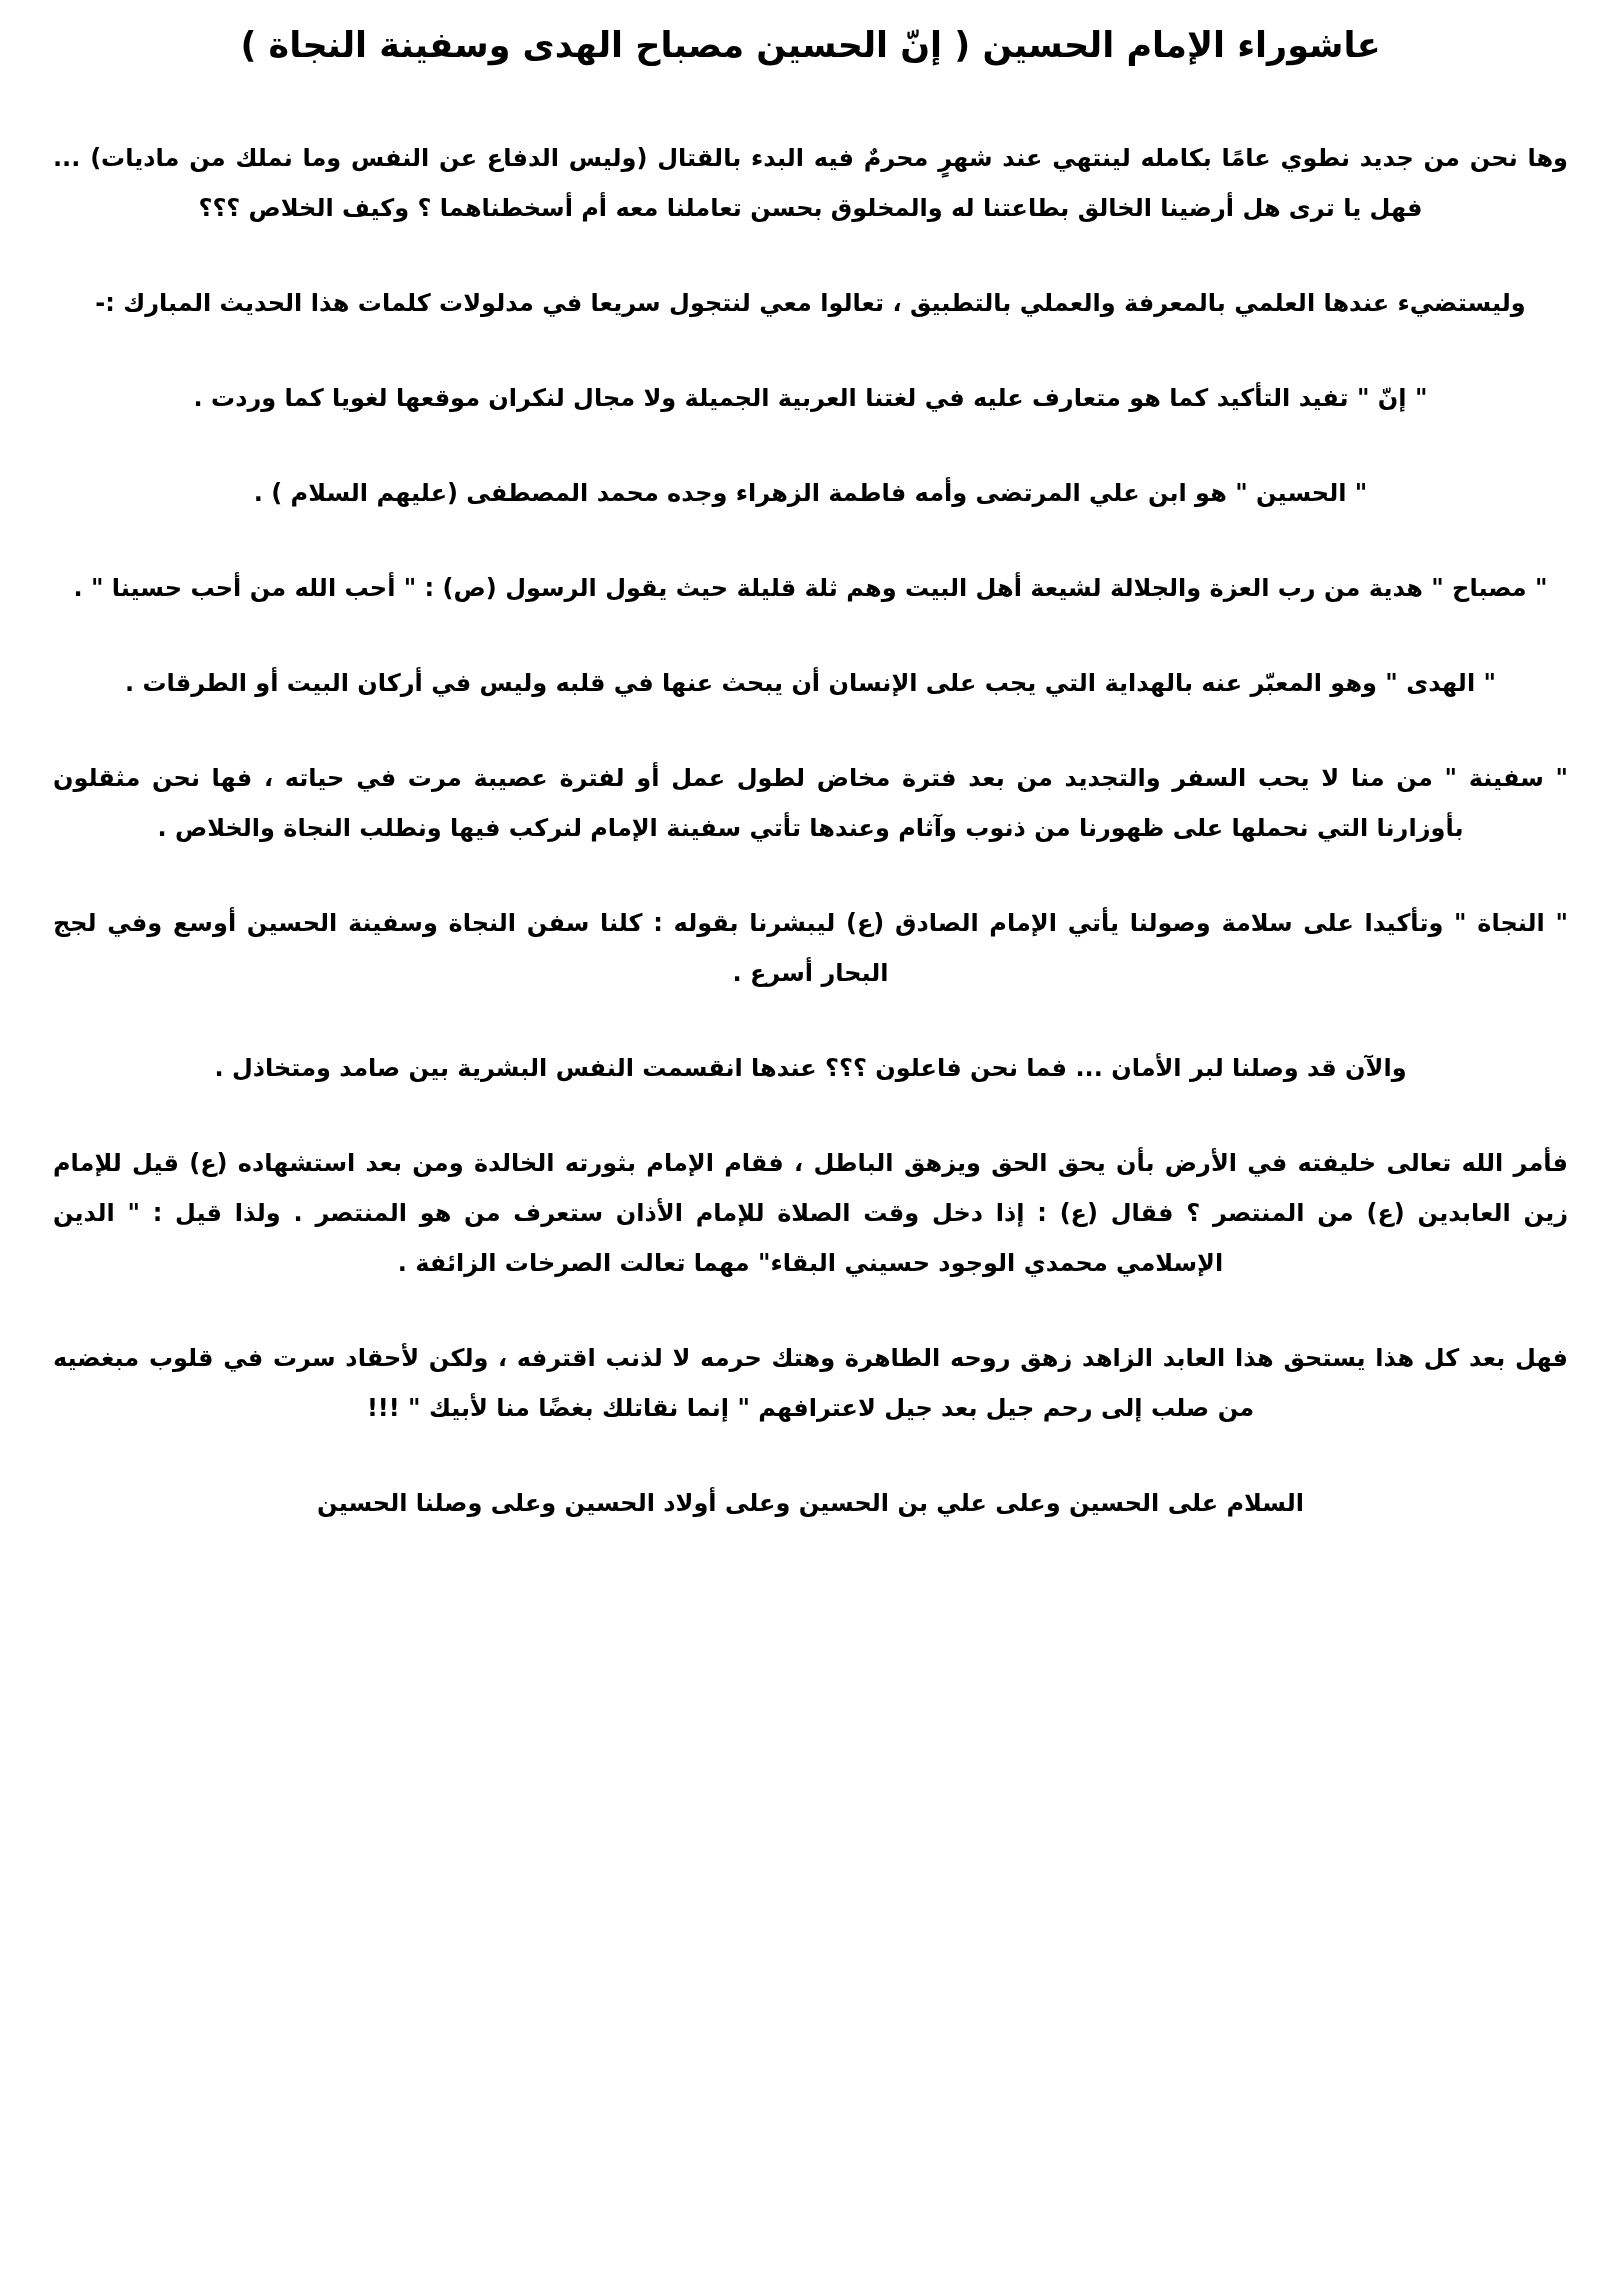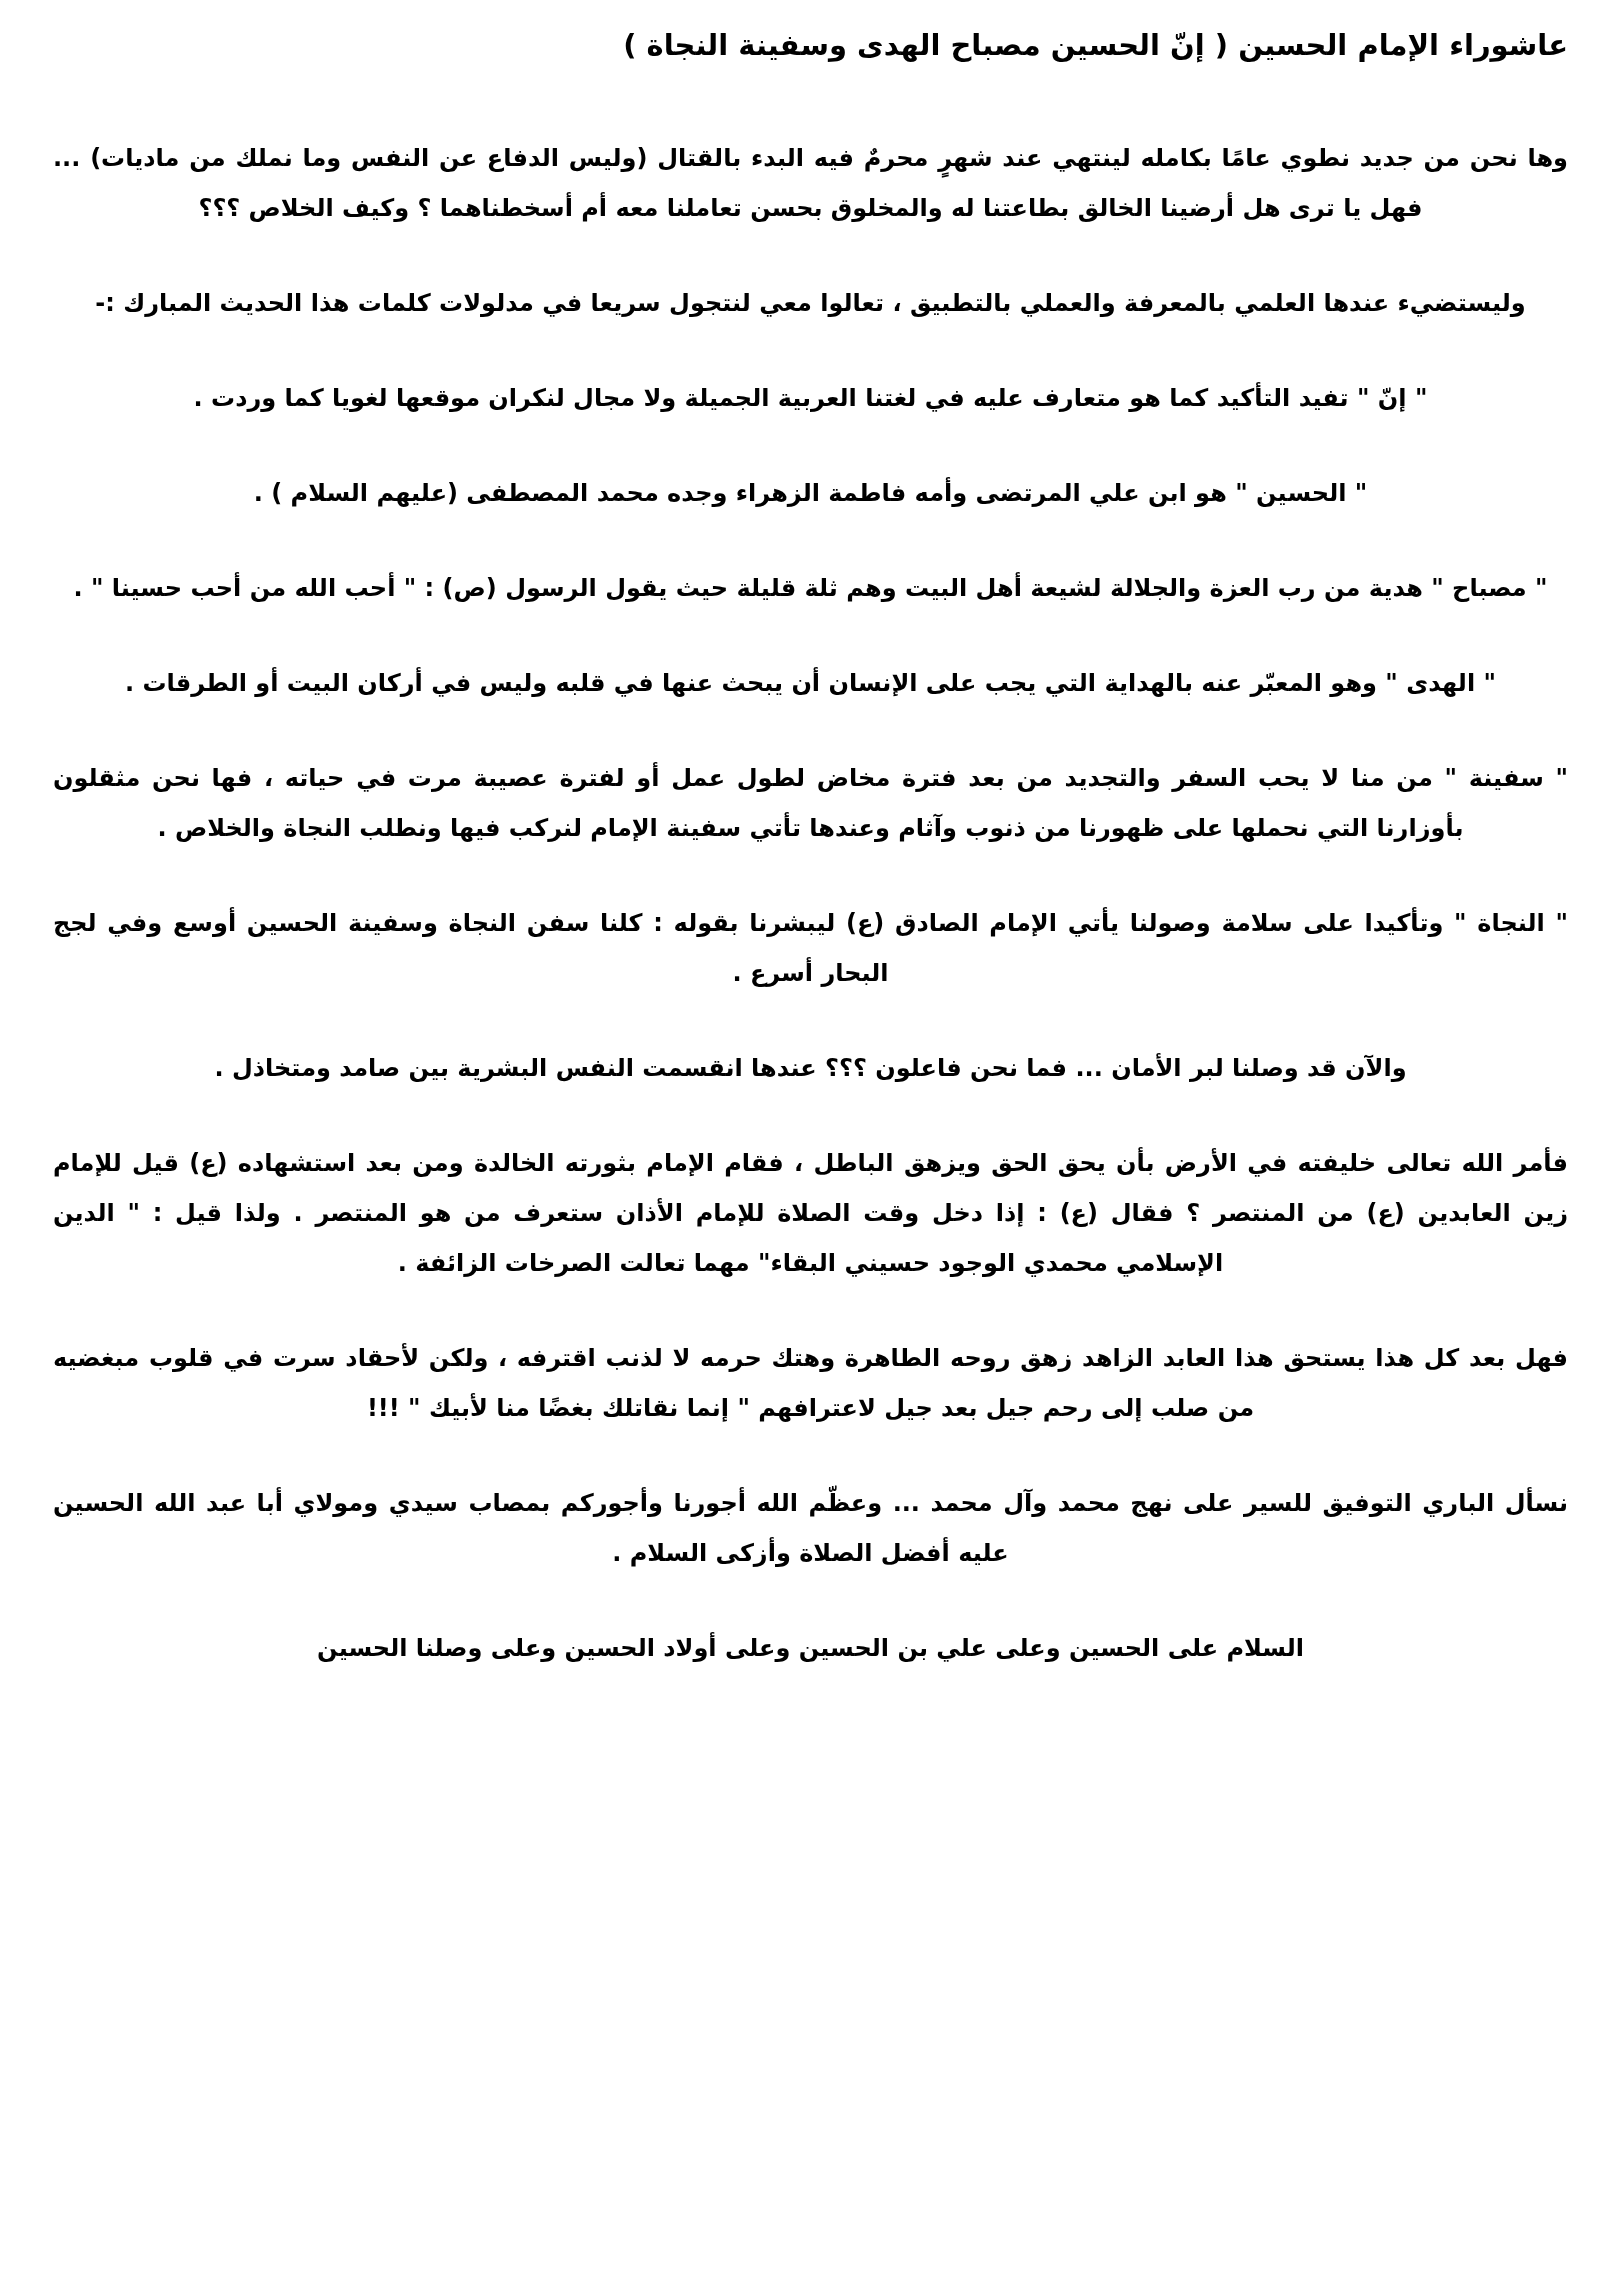--- a/index.html
+++ b/index.html
@@ -17,23 +17,23 @@
     width: 1621px;
     height: 2273px;
     padding: 10.5px 53px 15px 53px;
     direction: rtl;
     color: #000000;
     font-family: "DejaVu Sans", sans-serif;
     font-weight: bold;
     background: #ffffff;
   }
   .doc-title {
-    font-size: 29px;
+    font-size: 35px;
     line-height: 45px;
-    text-align: right;
+    text-align: center;
     margin: 12px 0 0 0;
   }
   .para {
     font-size: 24px;
     line-height: 50px;
     text-align: justify;
     text-justify: inter-word;
     text-align-last: center;
     margin: 45px 0 0 0;
   }
@@ -54,16 +54,15 @@
   <p class="para">وليستضيء عندها العلمي بالمعرفة والعملي بالتطبيق ، تعالوا معي لنتجول سريعا في مدلولات كلمات هذا الحديث المبارك :-</p>
   <p class="para">" إنّ " تفيد التأكيد كما هو متعارف عليه في لغتنا العربية الجميلة ولا مجال لنكران موقعها لغويا كما وردت .</p>
   <p class="para">" الحسين " هو ابن علي المرتضى وأمه فاطمة الزهراء وجده محمد المصطفى (عليهم السلام ) .</p>
   <p class="para">" مصباح " هدية من رب العزة والجلالة لشيعة أهل البيت وهم ثلة قليلة حيث يقول الرسول (ص) : " أحب الله من أحب حسينا " .</p>
   <p class="para">" الهدى " وهو المعبّر عنه بالهداية التي يجب على الإنسان أن يبحث عنها في قلبه وليس في أركان البيت أو الطرقات .</p>
   <p class="para">" سفينة " من منا لا يحب السفر والتجديد من بعد فترة مخاض لطول عمل أو لفترة عصيبة مرت في حياته ، فها نحن مثقلون بأوزارنا التي نحملها على ظهورنا من ذنوب وآثام وعندها تأتي سفينة الإمام لنركب فيها ونطلب النجاة والخلاص .</p>
   <p class="para">" النجاة "  وتأكيدا على سلامة وصولنا يأتي الإمام الصادق (ع) ليبشرنا بقوله : كلنا سفن النجاة وسفينة الحسين أوسع وفي لجج البحار أسرع  .</p>
   <p class="para">والآن قد وصلنا لبر الأمان ... فما نحن فاعلون ؟؟؟ عندها انقسمت النفس البشرية بين صامد ومتخاذل .</p>
   <p class="para">فأمر الله تعالى خليفته في الأرض بأن يحق الحق ويزهق الباطل ، فقام الإمام بثورته الخالدة ومن بعد استشهاده (ع) قيل للإمام زين العابدين (ع)  من المنتصر ؟ فقال (ع) : إذا دخل وقت الصلاة للإمام الأذان ستعرف من هو المنتصر .  ولذا قيل : " الدين الإسلامي محمدي الوجود حسيني البقاء" مهما تعالت الصرخات الزائفة .</p>
   <p class="para">فهل بعد كل هذا يستحق هذا العابد الزاهد زهق روحه الطاهرة وهتك حرمه لا لذنب اقترفه ، ولكن لأحقاد سرت في قلوب مبغضيه من صلب إلى رحم جيل بعد جيل لاعترافهم " إنما نقاتلك بغضًا منا لأبيك " !!!</p>
-  <p class="para">نسأل الباري التوفيق للسير على نهج محمد وآل محمد ... وعظّم الله أجورنا وأجوركم بمصاب سيدي ومولاي أبا عبد الله الحسين عليه أفضل الصلاة وأزكى السلام .</p>
   <p class="para closing">السلام على الحسين وعلى علي بن الحسين وعلى أولاد الحسين وعلى وصلنا الحسين</p>
 </div>
 
 
 </body></html>

